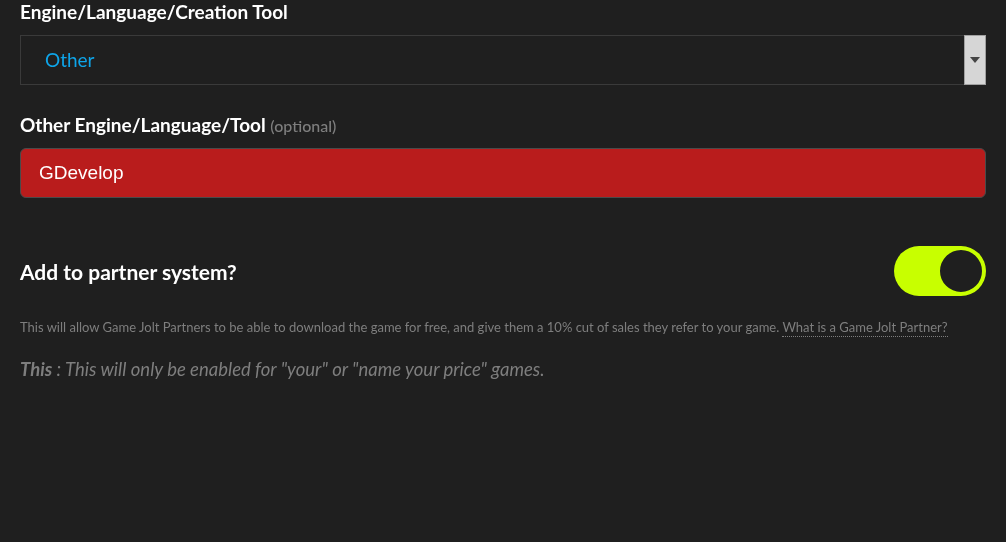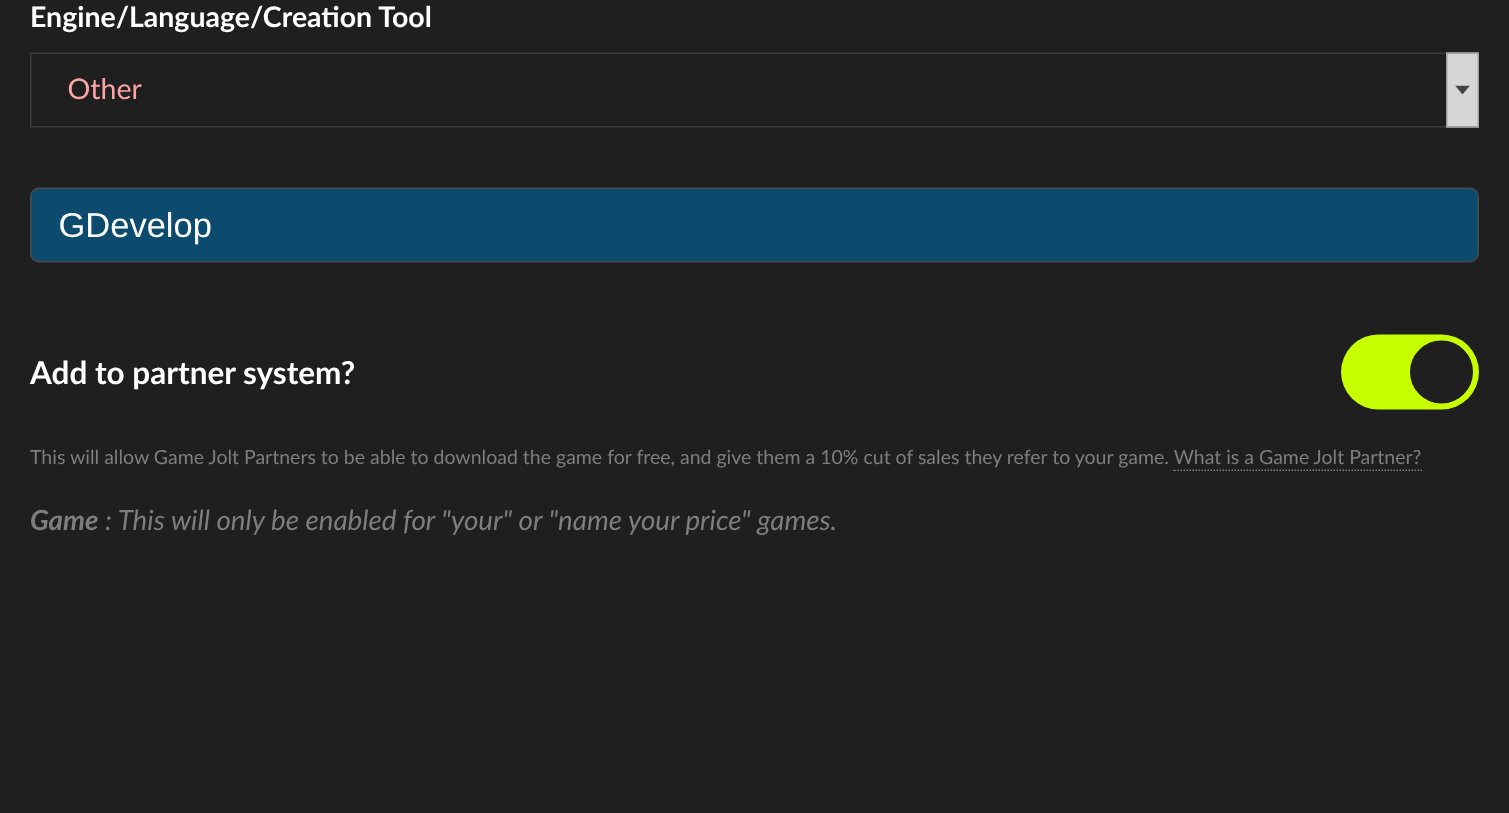--- a/index.html
+++ b/index.html
@@ -5,21 +5,21 @@
   * { box-sizing: border-box; margin: 0; padding: 0; }
   body {
     background: #1f1f1f;
     font-family: -apple-system, BlinkMacSystemFont, "Segoe UI", "Lato", sans-serif;
     width: 1006px;
     height: 542px;
     padding: 0 20px;
     color: #7e7e7e;
     overflow: hidden;
   }
-  .section { margin-bottom: 40px; }
+  .section { margin-bottom: 28px; }
   .field-label {
     color: #ffffff;
     font-size: 19px;
     font-weight: 700;
     margin-bottom: 12px;
     display: block;
   }
   .optional {
     color: #7e7e7e;
     font-size: 16px;
@@ -27,21 +27,21 @@
   }
   .select-wrap {
     position: relative;
     width: 100%;
     margin-bottom: 10px;
   }
   .select-box {
     width: 100%;
     background: #1f1f1f;
     border: 1px solid #3a3a3a;
-    color: #fca5a5;
+    color: #0ea5e9;
     font-size: 19px;
     padding: 12px 40px 28px 24px;
     appearance: none;
     height: 50px;
   }
   .select-caret {
     position: absolute;
     right: 0;
     top: 0;
     width: 22px;
@@ -49,25 +49,25 @@
     background: #d6d6d6;
     border: 1px solid #a0a0a0;
     display: flex;
     align-items: center;
     justify-content: center;
     pointer-events: none;
   }
   .select-caret svg { width: 10px; height: 6px; }
   .text-input {
     width: 100%;
-    background: #0c4a6e;
+    background: #b91c1c;
     border: 1px solid #4a4a4a;
     border-radius: 6px;
     color: #ffffff;
-    font-size: 23px;
+    font-size: 19px;
     padding: 12px 18px;
     height: 50px;
   }
   .helper-row {
     margin-top: 14px;
     font-size: 18px;
     color: #7e7e7e;
   }
   .link-underline {
     color: #7e7e7e;
@@ -128,29 +128,33 @@
     <div class="select-box">Other</div>
     <div class="select-caret">
       <svg viewBox="0 0 10 6">
           <path d="M0 0 L5 6 L10 0 Z" fill="#444"></path>
         </svg>
     </div>
   </div>
 </div>
 
 <div class="section">
+  <label class="field-label">
+    <span>Other Engine/Language/Tool</span>
+    <span class="optional">(optional)</span>
+  </label>
   <input type="text" class="text-input" value="GDevelop" style="">
 </div>
 
 <div class="partner-header">
   <div class="partner-title">Add to partner system?</div>
   <div class="toggle">
     <div class="toggle-knob"></div>
   </div>
 </div>
 
 <div class="partner-desc">
   <span>This will allow Game Jolt Partners to be able to download the game for free, and give them a 10% cut of sales they refer to your game. </span><a class="link-underline">What is a Game Jolt Partner?</a>
 </div>
 
 <div class="note-line">
-  <span class="note-bold">Game</span><span class="note-body"> : </span><span class="note-body">This will only be enabled for "your" or "name your price" games.</span>
+  <span class="note-bold">This</span><span class="note-body"> : </span><span class="note-body">This will only be enabled for "your" or "name your price" games.</span>
 </div>
 
 </body></html>

